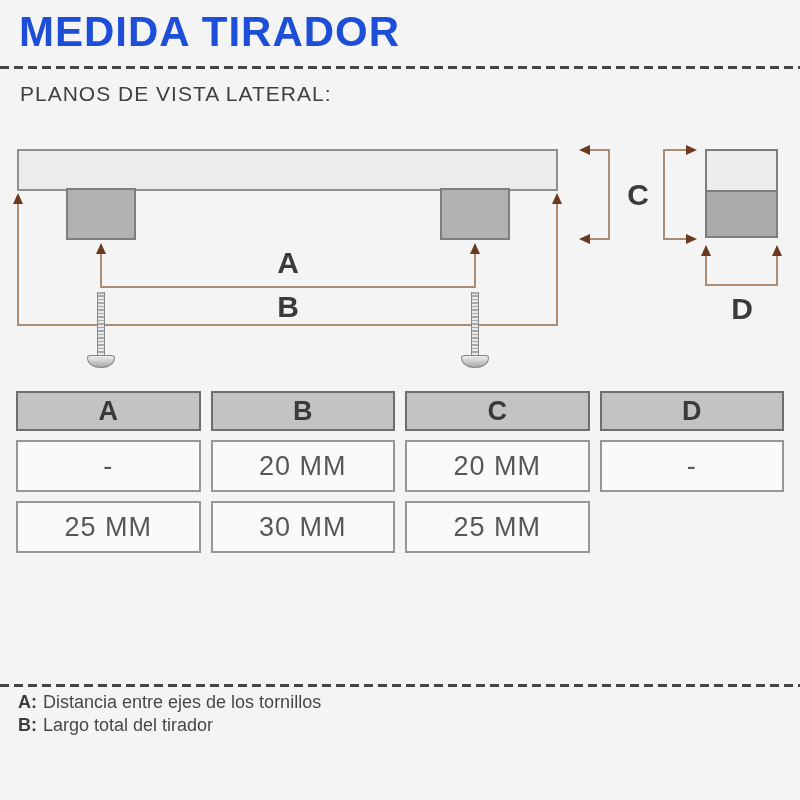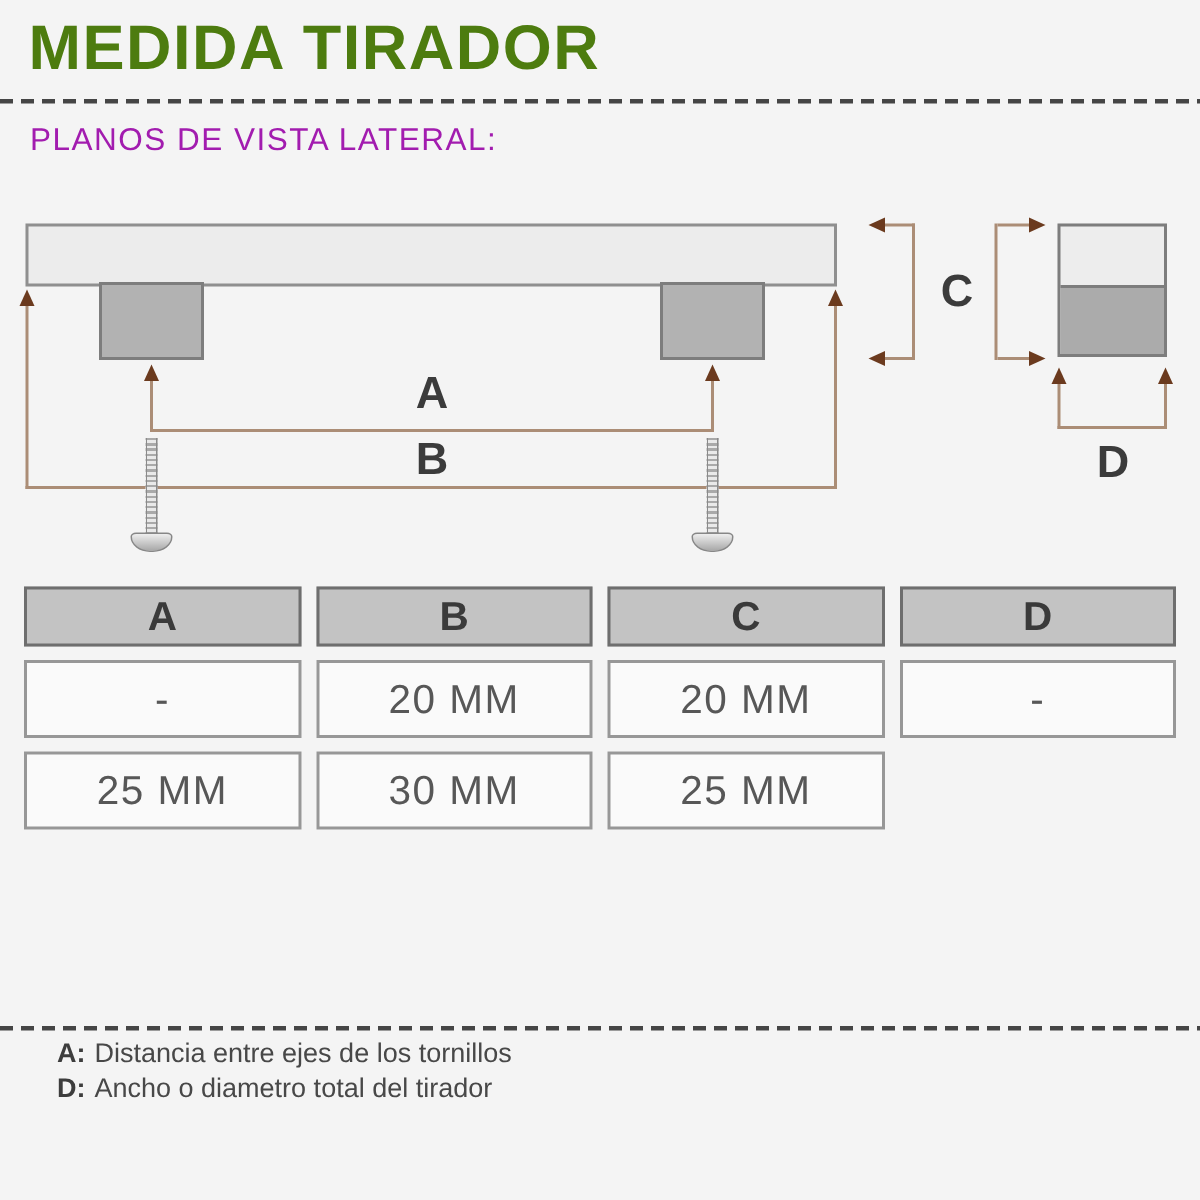--- a/index.html
+++ b/index.html
@@ -7,31 +7,31 @@
     width:800px;height:800px;position:relative;overflow:hidden;
     background:#f4f4f4;
     font-family:"Liberation Sans", sans-serif;
     color:#3d3d3d;
   }
   .abs{position:absolute;}
 
   
   .title{
     left:19px;top:8px;
-    font-size:42px;font-weight:bold;letter-spacing:1px;color:#4d7c0f;
+    font-size:42px;font-weight:bold;letter-spacing:1px;color:#1d4ed8;
   }
   .dashed-rule{
     left:0;right:0;height:3px;
     background:repeating-linear-gradient(90deg,#454545 0 9px,transparent 9px 14px);
   }
   .rule-top{top:66px;}
   .rule-bottom{top:684px;}
   .subtitle{
     left:20px;top:82px;
-    font-size:21px;letter-spacing:1px;color:#a21caf;
+    font-size:21px;letter-spacing:1px;color:#404040;
   }
 
   
   .bar{
     left:17px;top:149px;width:541px;height:42px;box-sizing:border-box;
     background:#ececec;border:2px solid #8f8f8f;
   }
   .post{
     top:188px;width:70px;height:52px;box-sizing:border-box;
     background:#b2b2b2;border:2px solid #7d7d7d;
@@ -83,21 +83,21 @@
   }
   .td{
     height:52px;box-sizing:border-box;
     background:#fafafa;border:2px solid #979797;
     display:flex;align-items:center;justify-content:center;
     font-size:27px;color:#575757;letter-spacing:1px;
   }
 
   
   .legend{left:18px;top:693px;font-size:18px;color:#484848;}
-  .legend-row{margin-bottom:4.5px;line-height:18.5px;margin-left:20px;}
+  .legend-row{margin-bottom:4.5px;line-height:18.5px;}
   .legend-key{font-weight:bold;margin-right:6px;color:#3d3d3d;}
 </style>
 </head>
 <body>
 
 <div class="abs title">MEDIDA TIRADOR</div>
 <div class="abs dashed-rule rule-top"></div>
 <div class="abs subtitle">PLANOS DE VISTA LATERAL:</div>
 
 <div class="abs" style="left:0;top:0;width:800px;height:390px;">
@@ -166,15 +166,15 @@
   <div class="td">30 MM</div>
   <div class="td">25 MM</div>
 </div>
 
 <div class="abs dashed-rule rule-bottom"></div>
 <div class="abs legend">
   <div class="legend-row">
     <span class="legend-key">A:</span><span>Distancia entre ejes de los tornillos</span>
   </div>
   <div class="legend-row">
-    <span class="legend-key">D:</span><span>Ancho o diametro total del tirador</span>
+    <span class="legend-key">B:</span><span>Largo total del tirador</span>
   </div>
 </div>
 
 </body></html>

